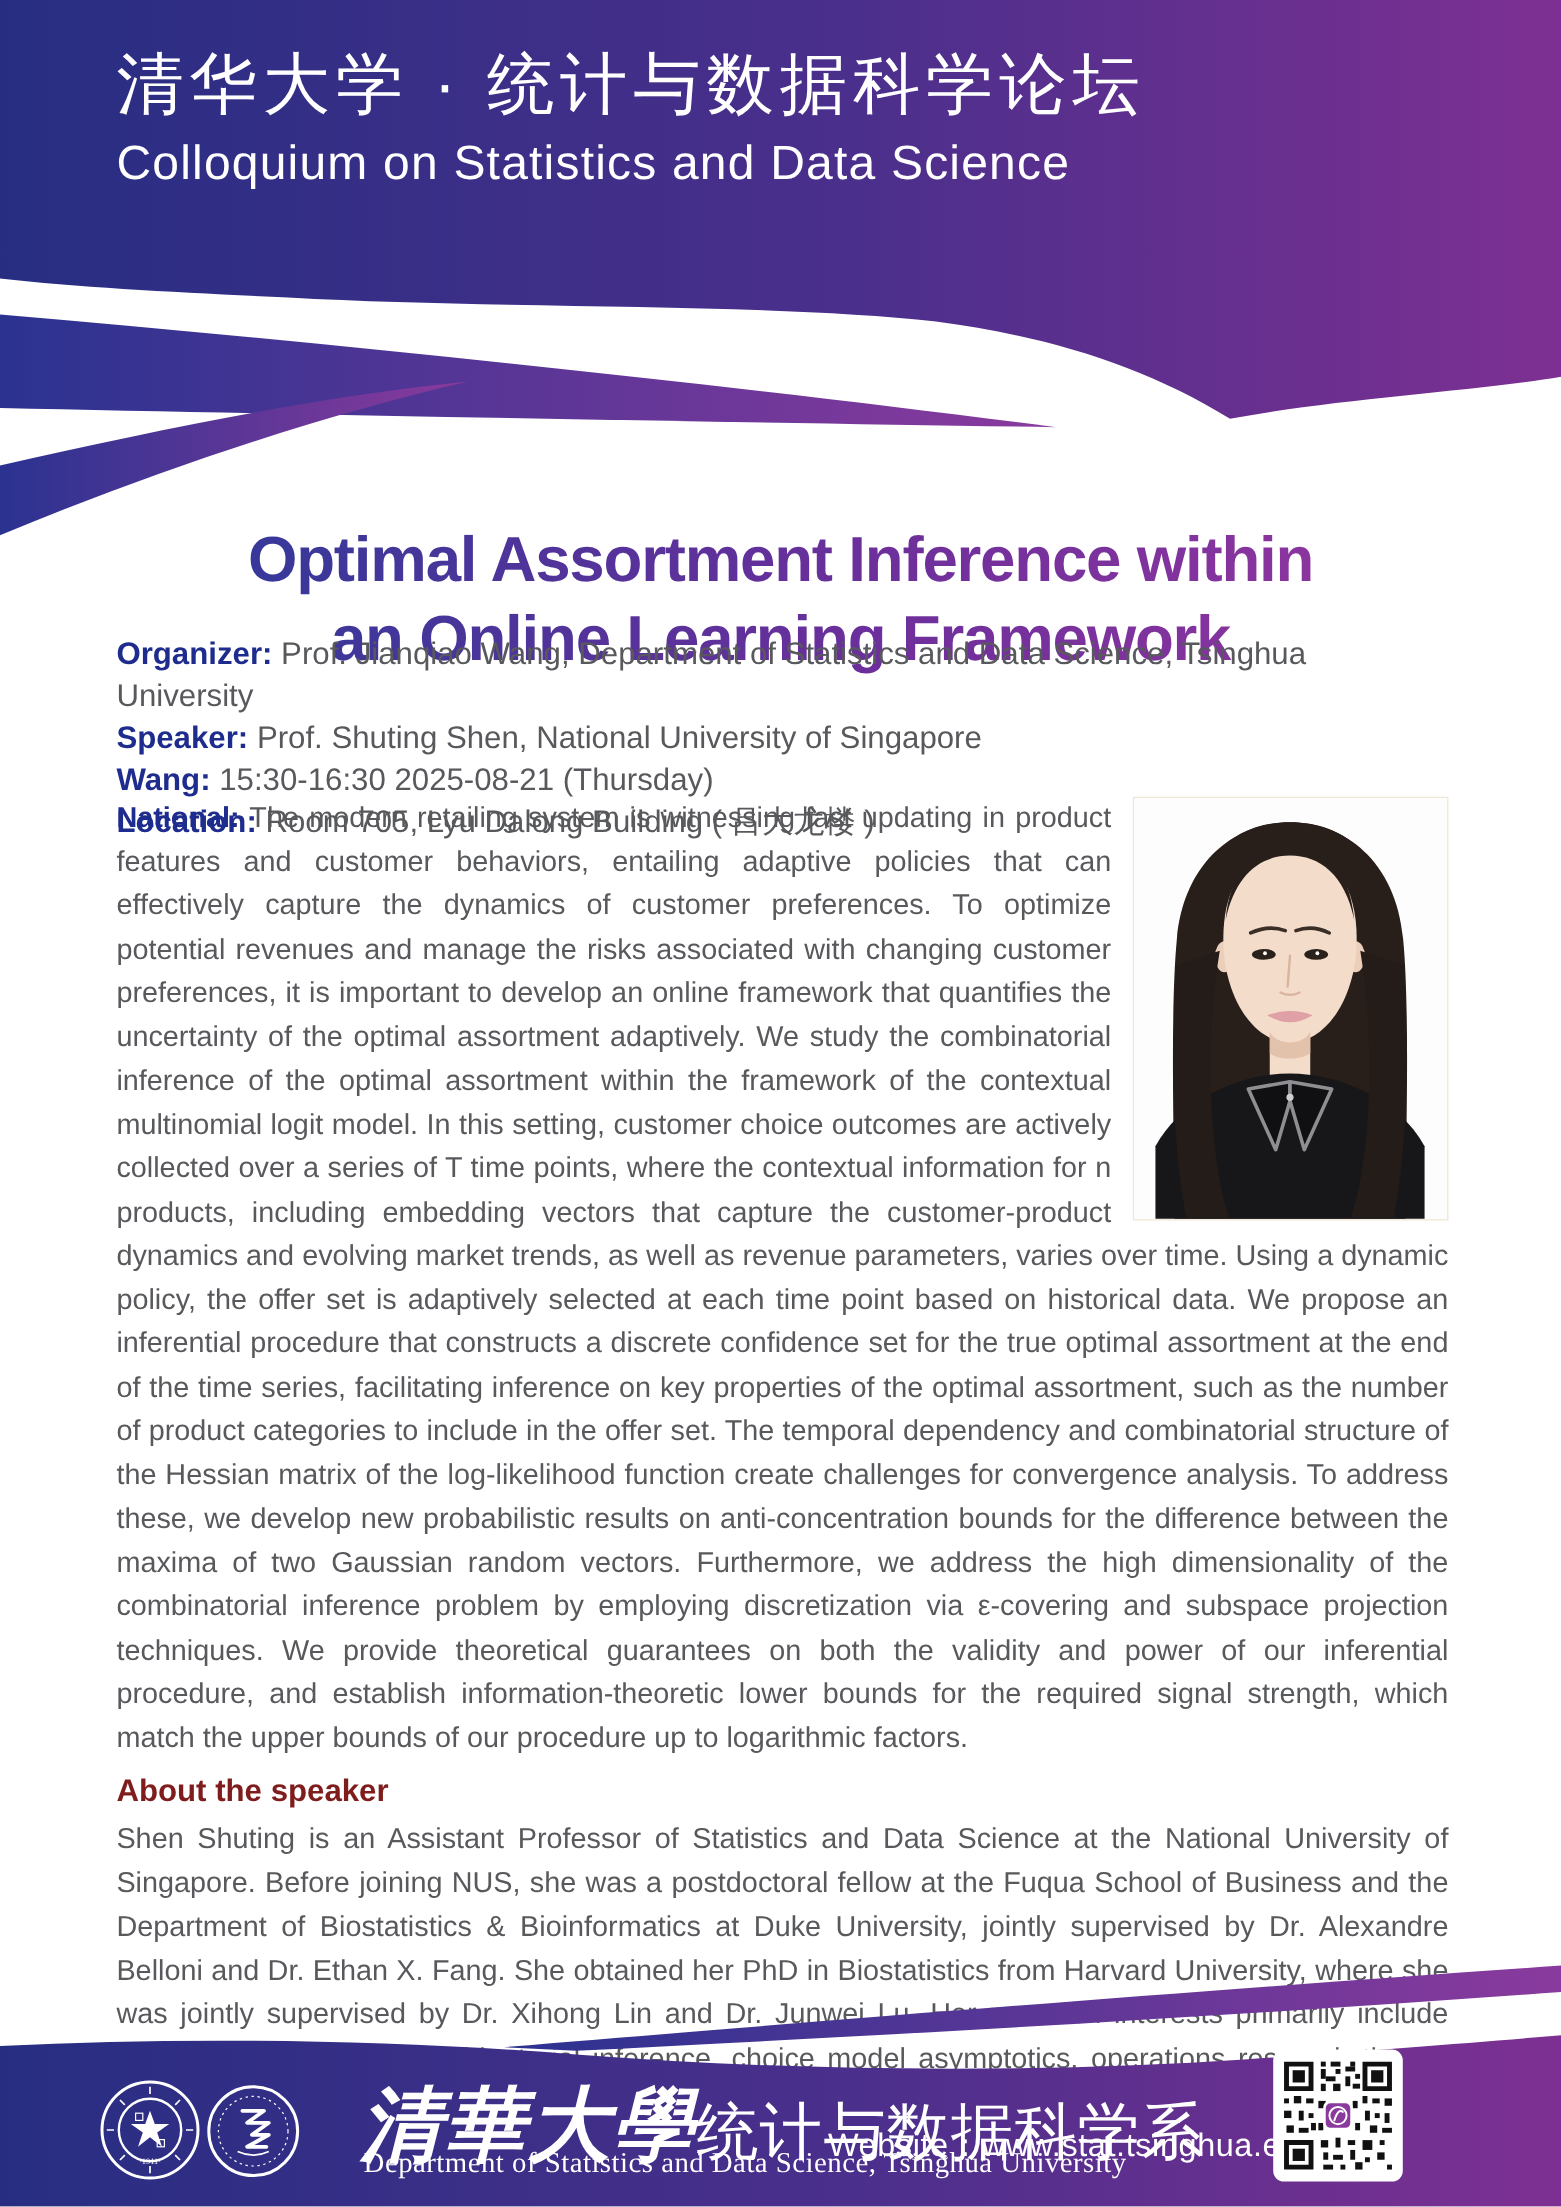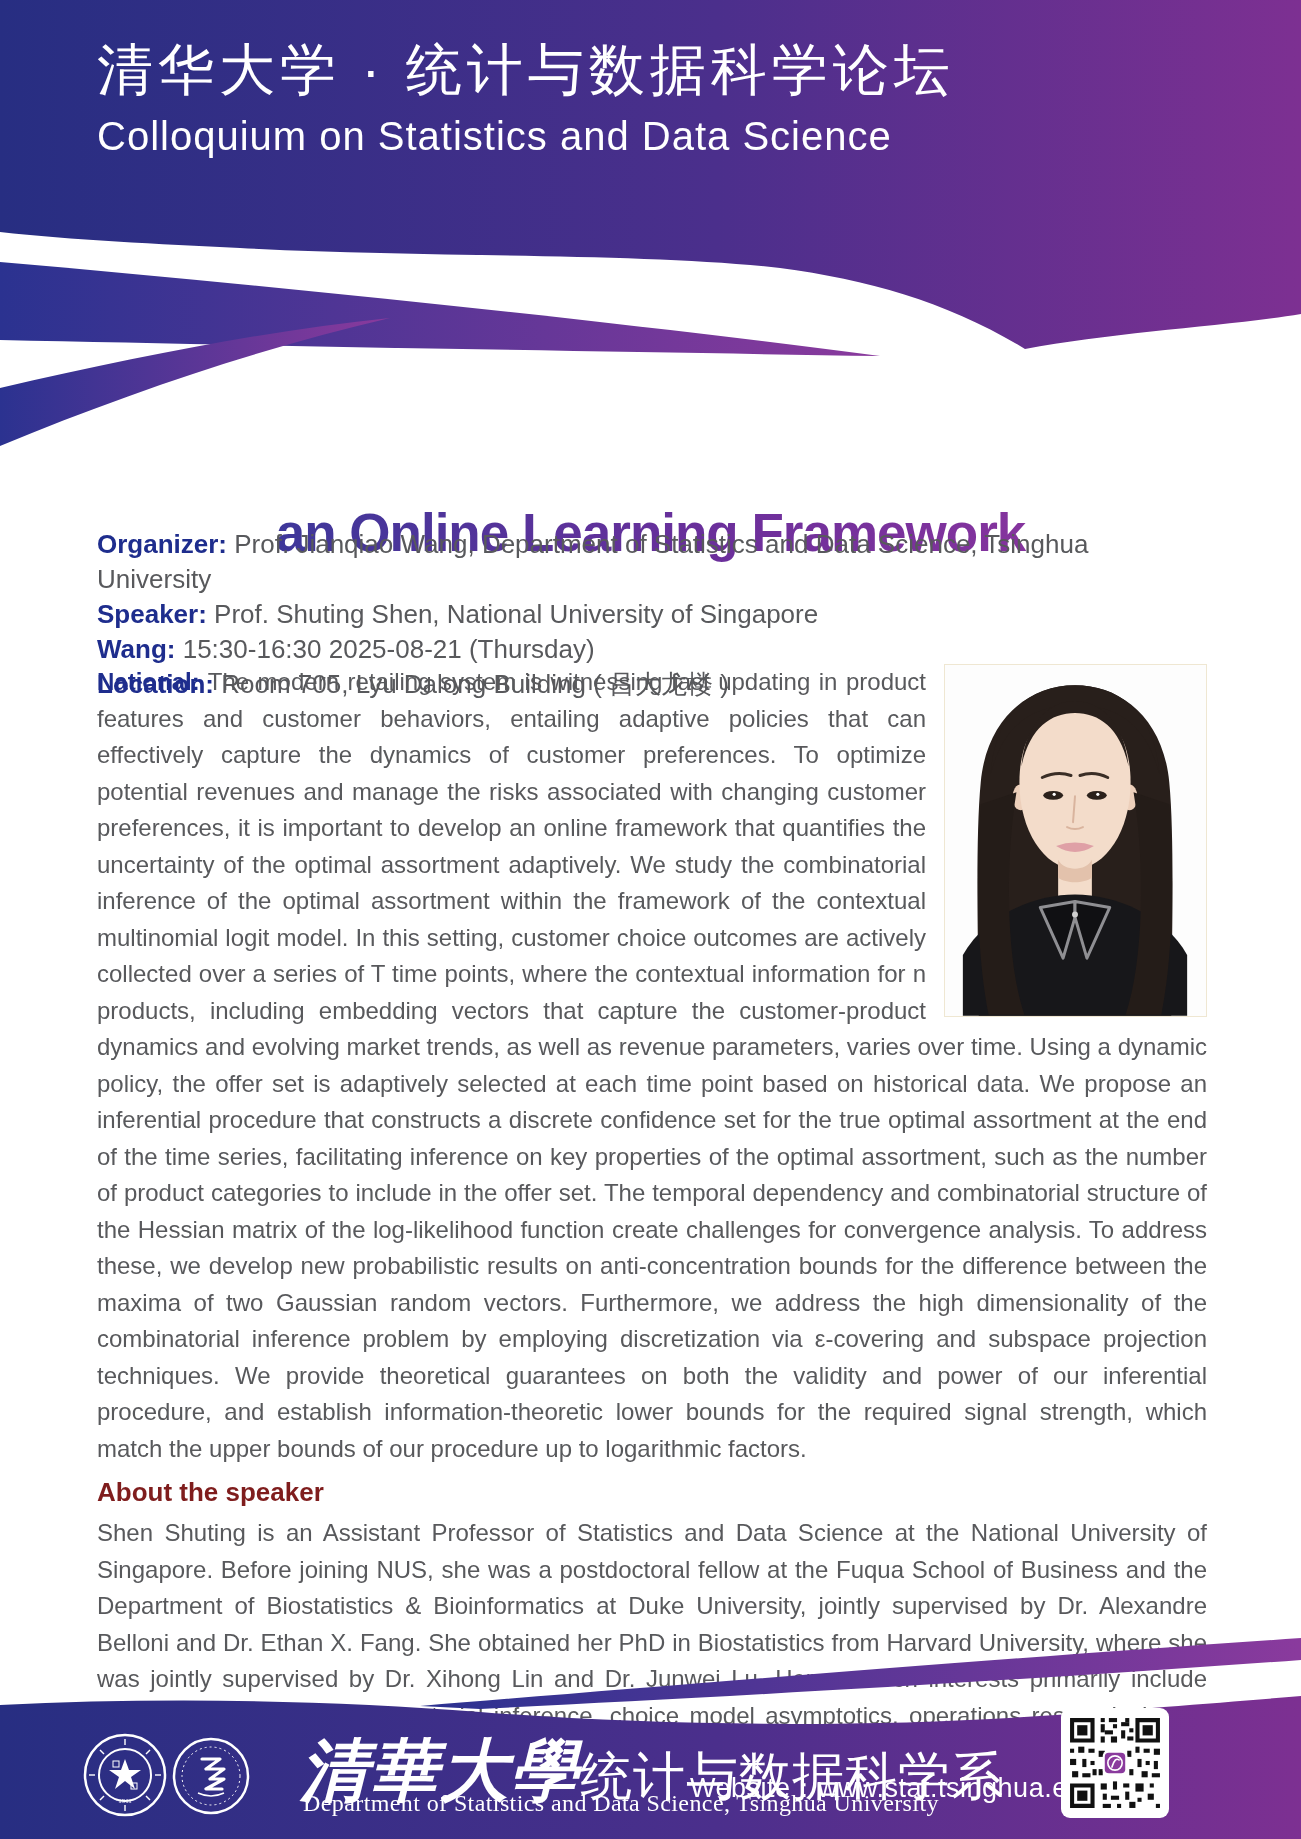--- a/index.html
+++ b/index.html
@@ -96,21 +96,21 @@
 
     <path fill="url(#g2)" d="M390,318 C270,330 140,356 0,388
          L0,446 C130,392 262,348 390,318 Z"></path>
   </svg>
 
   <div class="hdr-text">
     <div class="hdr-zh">清华大学 · 统计与数据科学论坛</div>
     <div class="hdr-en">Colloquium on Statistics and Data Science</div>
   </div>
 
-  <h1 class="talk-title"><br>
+  <h1 class="talk-title"><span>Optimal Assortment Inference within</span><br>
       <span>an Online Learning Framework</span></h1>
 
   <div class="info">
     <div class="info-row">
       <span class="lbl">Organizer:</span>
       <span>Prof. Jianqiao Wang, Department of Statistics and Data Science, Tsinghua University</span>
     </div>
     <div class="info-row">
       <span class="lbl">Speaker:</span>
       <span>Prof. Shuting Shen, National University of Singapore</span>

